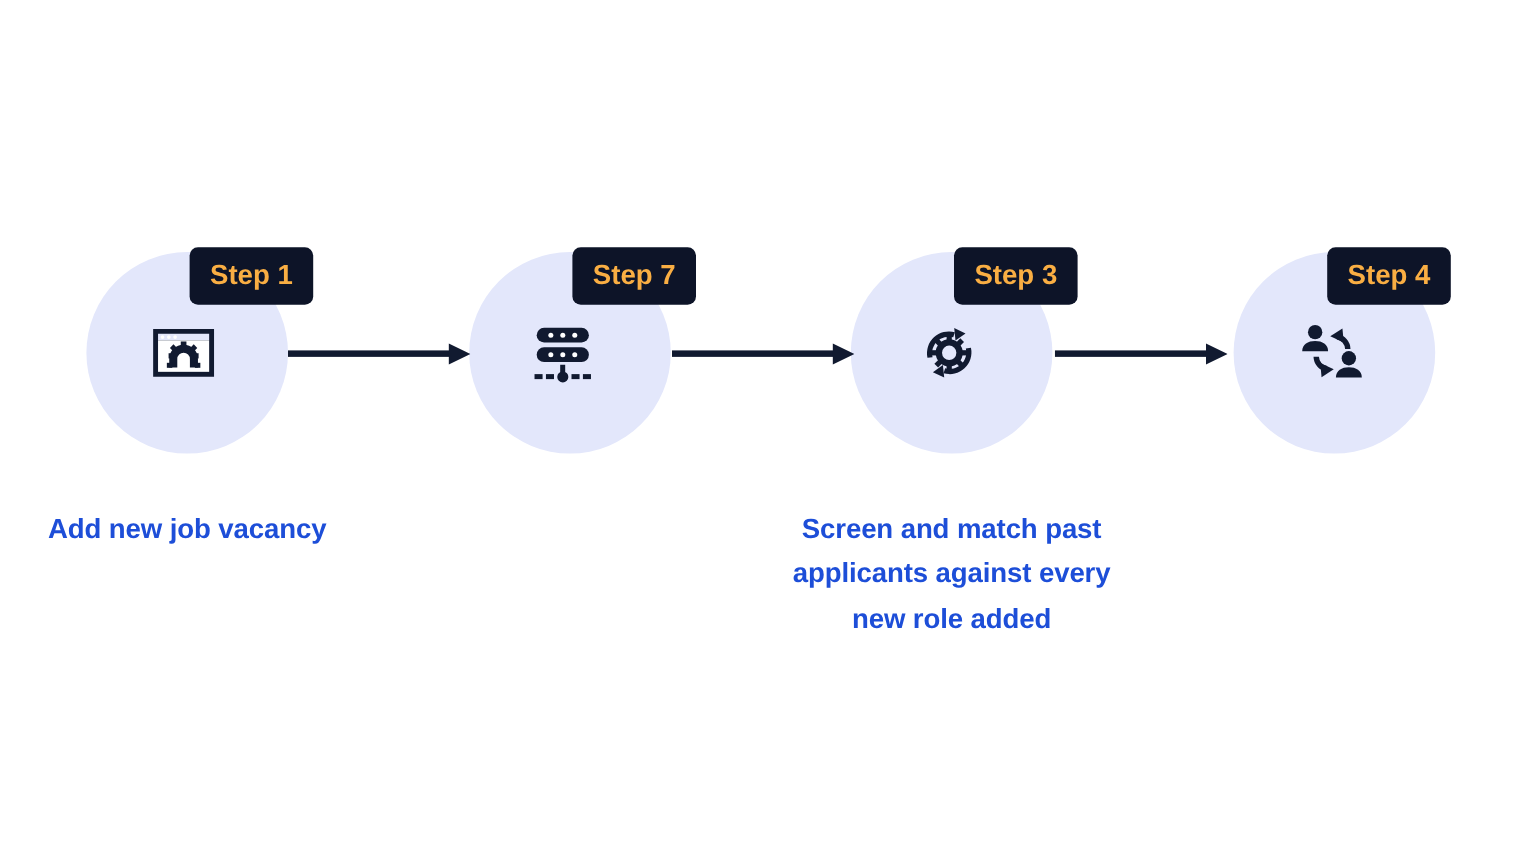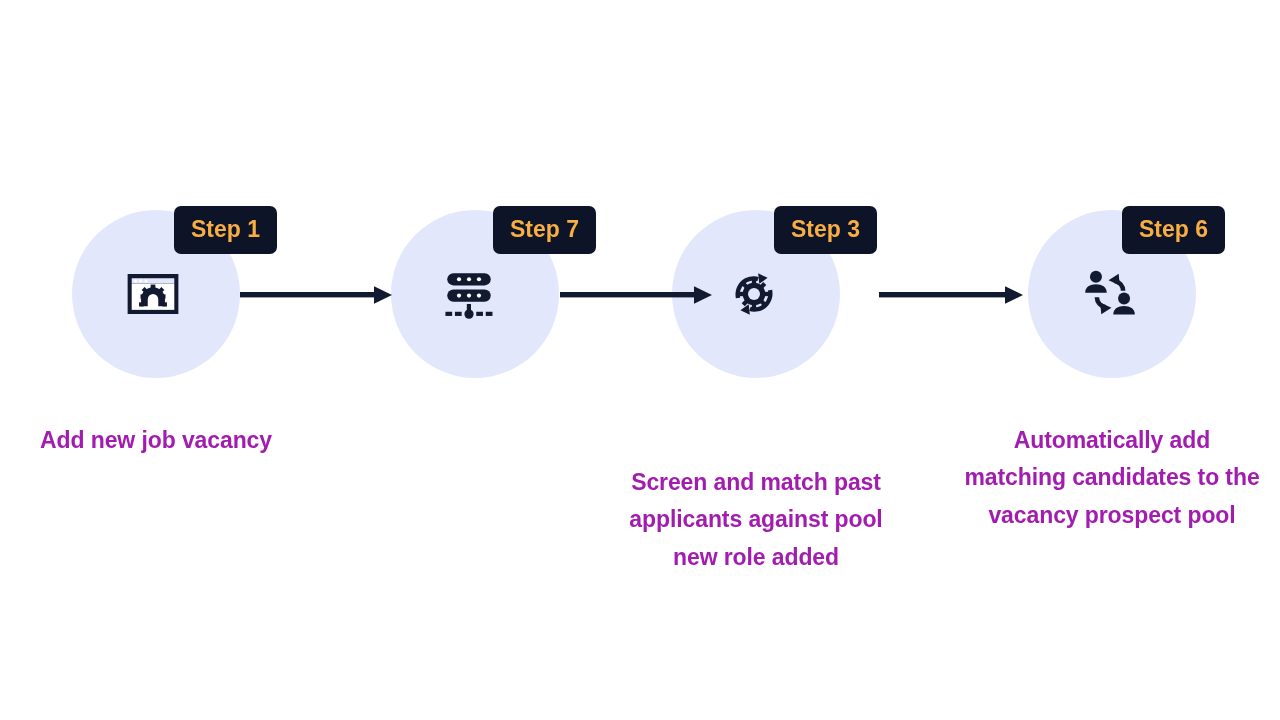--- a/index.html
+++ b/index.html
@@ -25,21 +25,21 @@
   .step {
     position: absolute;
     top: 210px;
     width: 320px;
     display: flex;
     flex-direction: column;
     align-items: center;
   }
   .step-0 { left: -4px;   }
   .step-1 { left: 315px;  }
-  .step-2 { left: 596px; gap: 42px;  }
+  .step-2 { left: 633px;  }
   .step-3 { left: 952px;  }
 
   
   .circle-wrap {
     position: relative;
     width: 168px;
     height: 168px;
   }
   .circle {
     position: absolute;
@@ -76,33 +76,32 @@
     left: 86px;
     background: #0d1428;
     color: #f9ae43;
     font-size: 23px;
     font-weight: 700;
     line-height: 1;
     padding: 12px 17px 13px 17px;
     border-radius: 7px;
     white-space: nowrap;
     z-index: 5;
-    margin-left: 16px;
   }
   .step-3 .badge { left: 78px; }
 
   
   .caption {
     margin-top: 44px;
     width: 300px;
     text-align: center;
     font-size: 23px;
     font-weight: 700;
     line-height: 1.62;
-    color: #a21caf;
+    color: #1d4ed8;
     letter-spacing: -0.1px;
   }
   .step-0 .caption { white-space: nowrap; }
 
   
   .connector {
     position: absolute;
     top: 284px;
     height: 22px;
   }
@@ -184,21 +183,21 @@
           </g>
           <circle cx="32" cy="32" r="6.6" fill="#e3e7fb"></circle>
           <path d="M12 36.6 a20 20 0 0 1 25.2 -23.4 l-1.5 4.6 A15.2 15.2 0 0 0 16.7 36 z" fill="#111a30"></path>
           <path d="M36.6 9.2 L47 14.2 L37.8 20.8 z" fill="#111a30"></path>
           <path d="M52 27.4 a20 20 0 0 1 -25.2 23.4 l1.5 -4.6 A15.2 15.2 0 0 0 47.3 28 z" fill="#111a30"></path>
           <path d="M27.4 54.8 L17 49.8 L26.2 43.2 z" fill="#111a30"></path>
         </svg>
       </div>
       <div class="badge">Step 3</div>
     </div>
-    <div class="caption">Screen and match past applicants against pool new role added</div>
+    <div class="caption">Screen and match past applicants against every new role added</div>
   </div>
 
   <div class="step step-3">
     <div class="circle-wrap">
       <div class="circle"></div>
       <div class="icon-holder">
         <svg viewBox="0 0 64 64" aria-hidden="true">
 
           <circle cx="16.5" cy="13" r="6.6" fill="#111a30"></circle>
           <path d="M4.6 30.6 c0 -6.4 5.3 -9.4 11.9 -9.4 s11.9 3 11.9 9.4 z" fill="#111a30"></path>
@@ -206,23 +205,22 @@
           <circle cx="47.5" cy="37" r="6.6" fill="#111a30"></circle>
           <path d="M35.6 54.6 c0 -6.4 5.3 -9.4 11.9 -9.4 s11.9 3 11.9 9.4 z" fill="#111a30"></path>
 
           <path d="M49 28.4 a14 14 0 0 0 -11.8 -13.6 l-0.8 5 A9 9 0 0 1 44 28.4 z" fill="#111a30"></path>
           <path d="M30.4 16.8 L41.6 9.6 L42.8 22.6 z" fill="#111a30"></path>
 
           <path d="M15 35.6 a14 14 0 0 0 11.8 13.6 l0.8 -5 A9 9 0 0 1 20 35.6 z" fill="#111a30"></path>
           <path d="M33.6 47.2 L22.4 54.4 L21.2 41.4 z" fill="#111a30"></path>
         </svg>
       </div>
-      <div class="badge">Step 6</div>
-    </div>
-    <div class="caption">Automatically add matching candidates to the vacancy prospect pool</div>
+      <div class="badge">Step 4</div>
+    </div>
   </div>
 
   <div class="connector conn-0">
     <svg width="152" height="22" viewBox="0 0 152 22" aria-hidden="true">
       <rect x="0" y="8" width="136" height="5.4" fill="#111a30"></rect>
       <path d="M134 2.2 L152 11 L134 19.8 z" fill="#111a30"></path>
     </svg>
   </div>
 
   <div class="connector conn-1">

